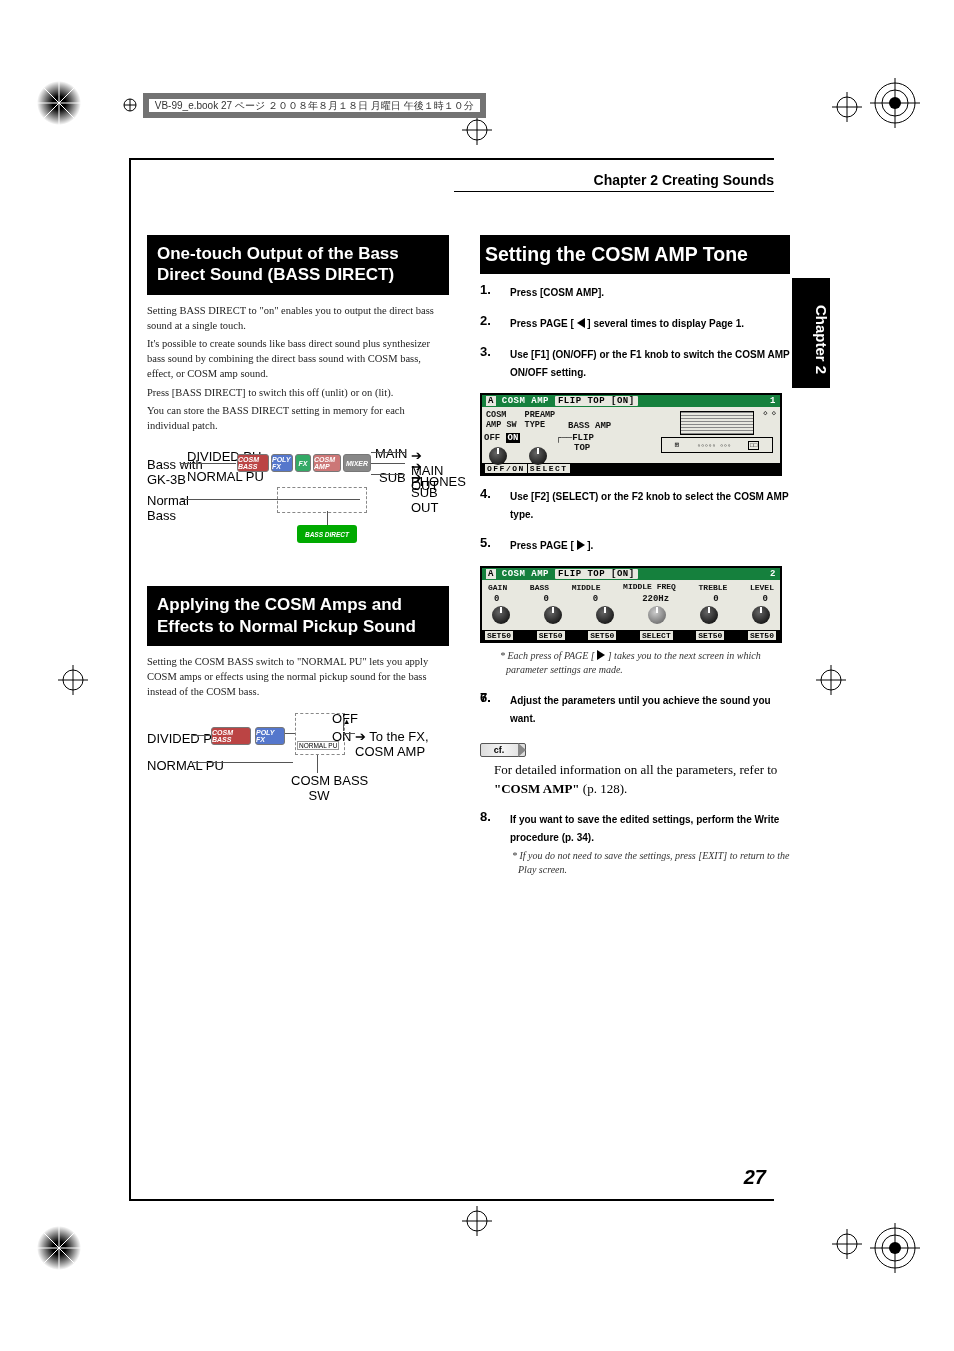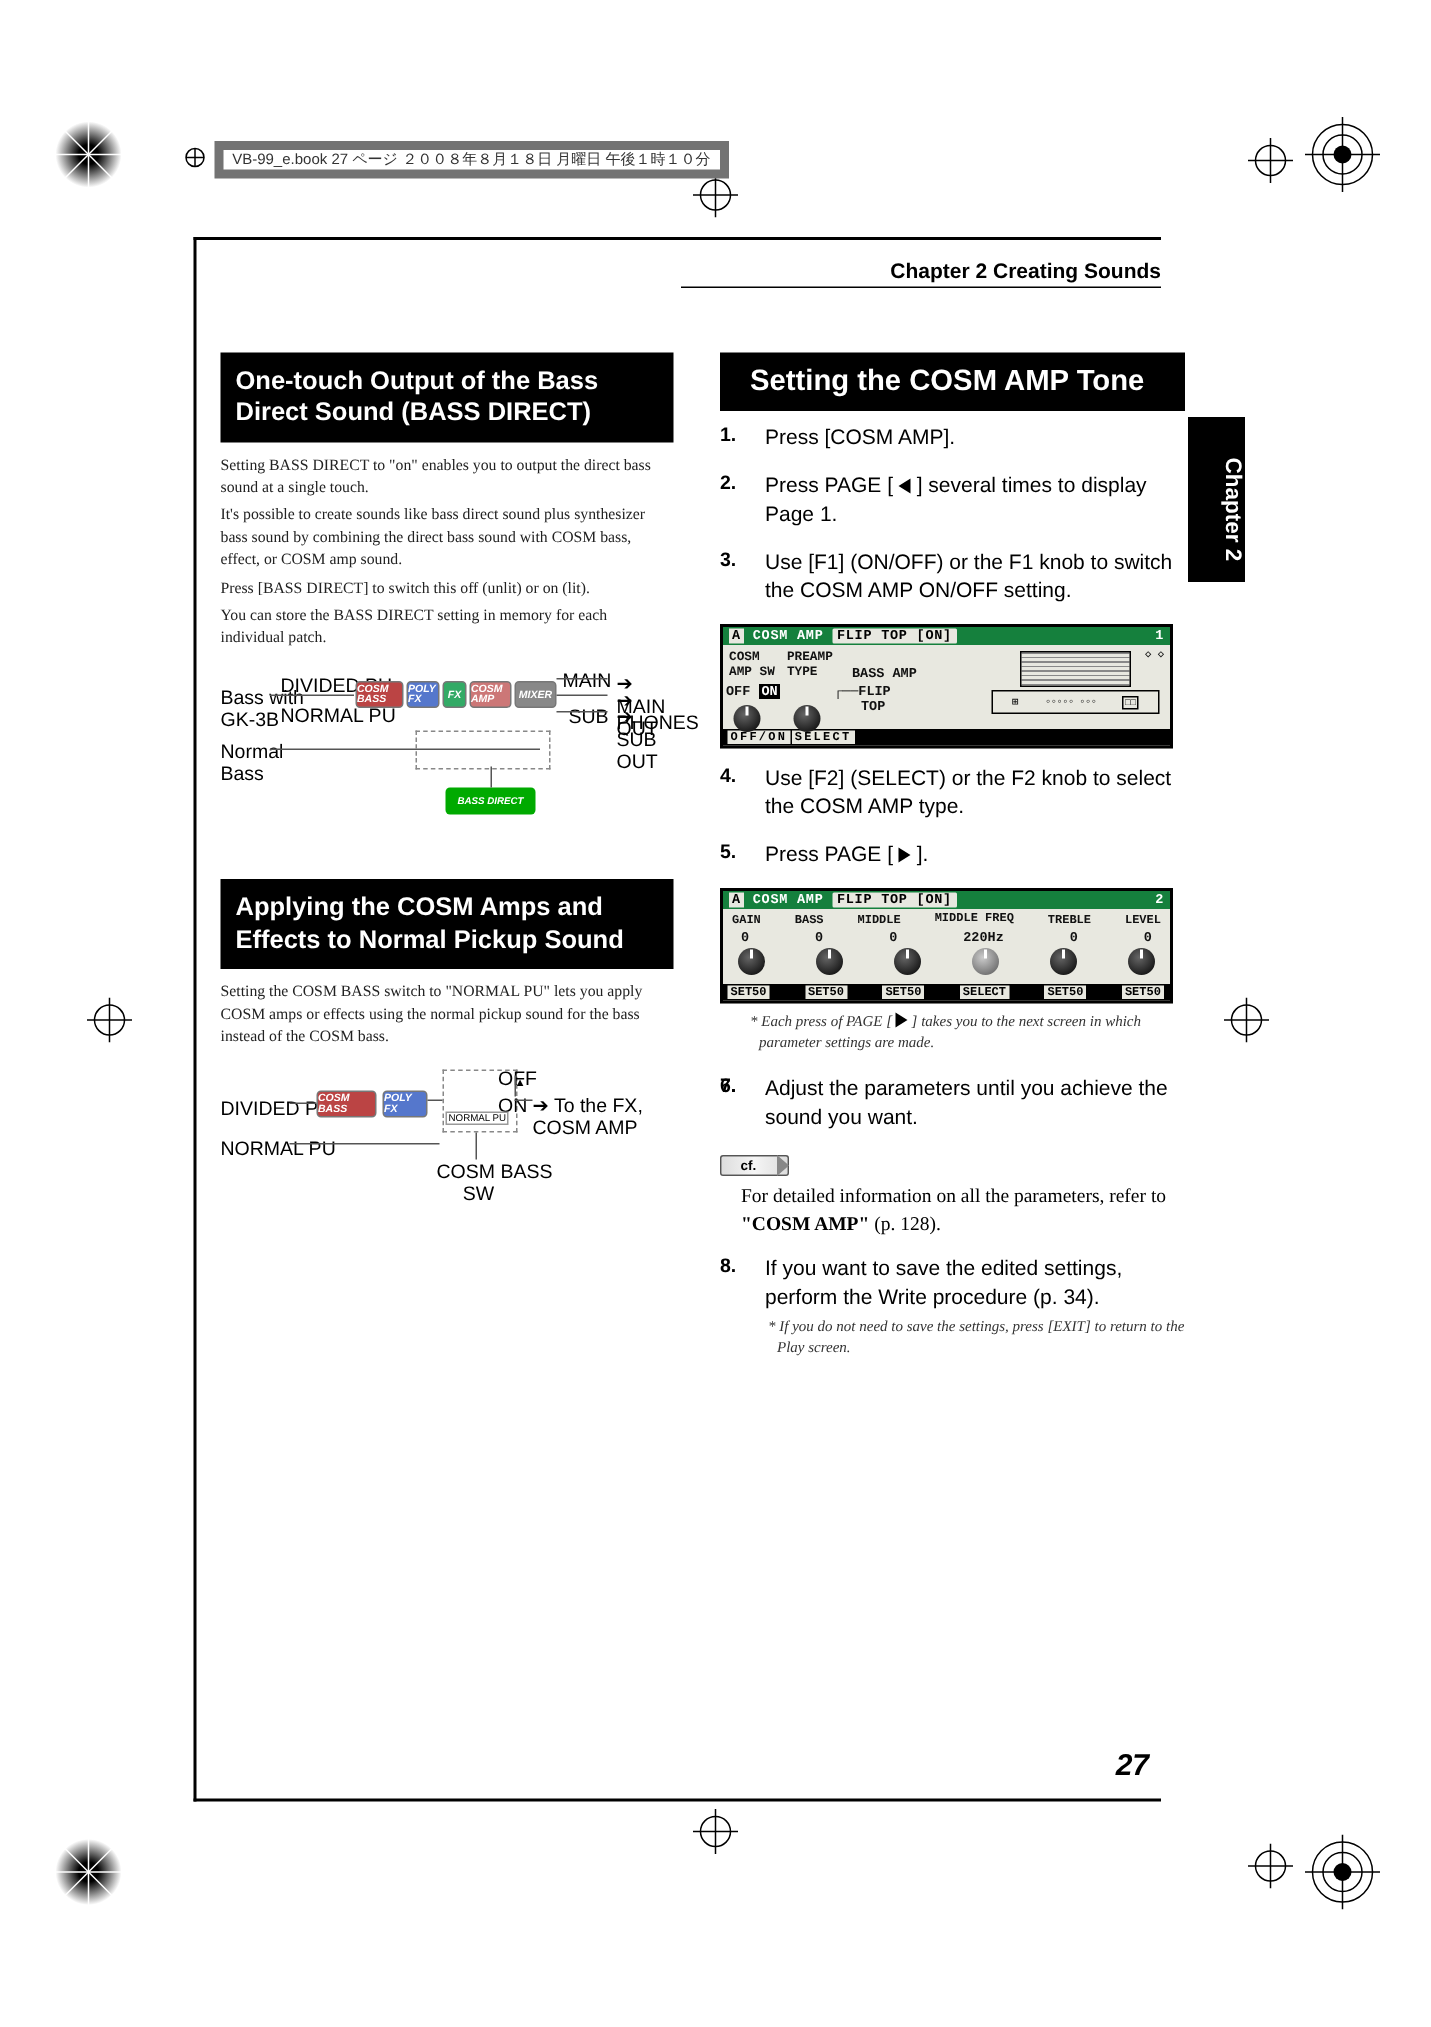--- a/index.html
+++ b/index.html
@@ -125,21 +125,21 @@
     color: #fff;
     font-family: Arial, sans-serif;
     font-weight: bold;
     font-size: 17px;
     line-height: 1.25;
     padding: 8px 10px 9px 10px;
     margin-bottom: 8px;
   }
   .section-head-big {
     font-size: 19.5px;
-    padding: 7px 10px 8px 20px;
+    padding: 7px 10px 8px 5px;
   }
 
   .body-text {
     font-size: 10.5px;
     line-height: 1.45;
     margin-bottom: 3px;
     color: #222;
   }
 
   .step-list { list-style: none; counter-reset: step; }
@@ -152,22 +152,22 @@
     position: absolute;
     left: 0;
     top: 0;
     font-family: Arial, sans-serif;
     font-weight: bold;
     font-size: 13px;
     color: #000;
   }
   .step-text {
     font-family: Arial, sans-serif;
-    font-weight: normal;
-    font-size: 14px;
+    font-weight: bold;
+    font-size: 10px;
     line-height: 1.35;
   }
   .step-note {
     font-style: italic;
     font-size: 10px;
     line-height: 1.4;
     margin-top: 4px;
     padding-left: 8px;
     text-indent: -6px;
     color: #333;

